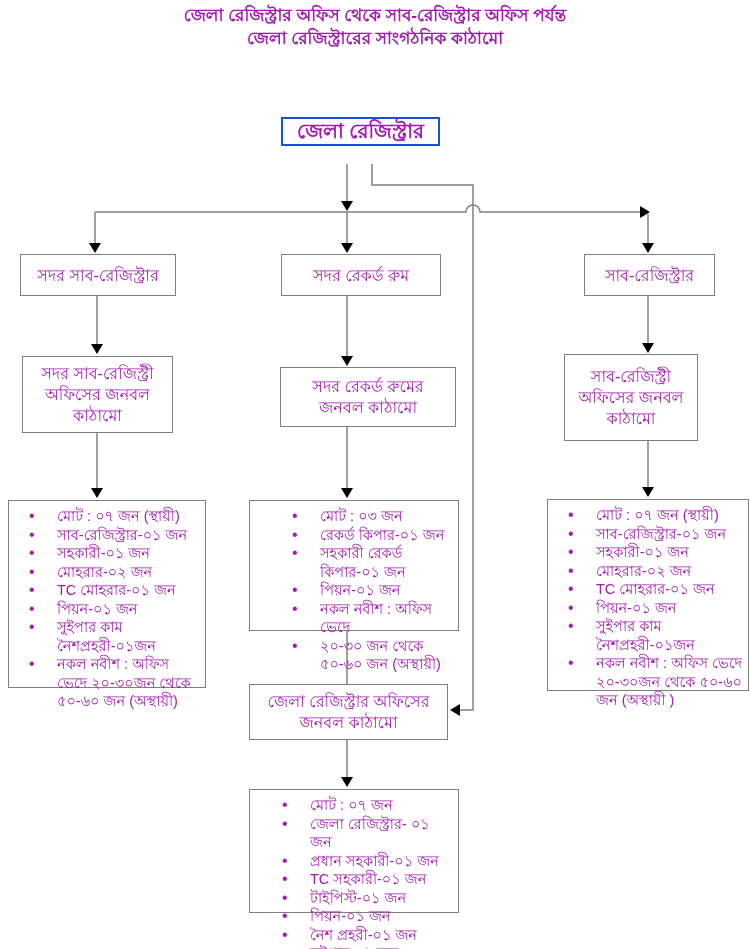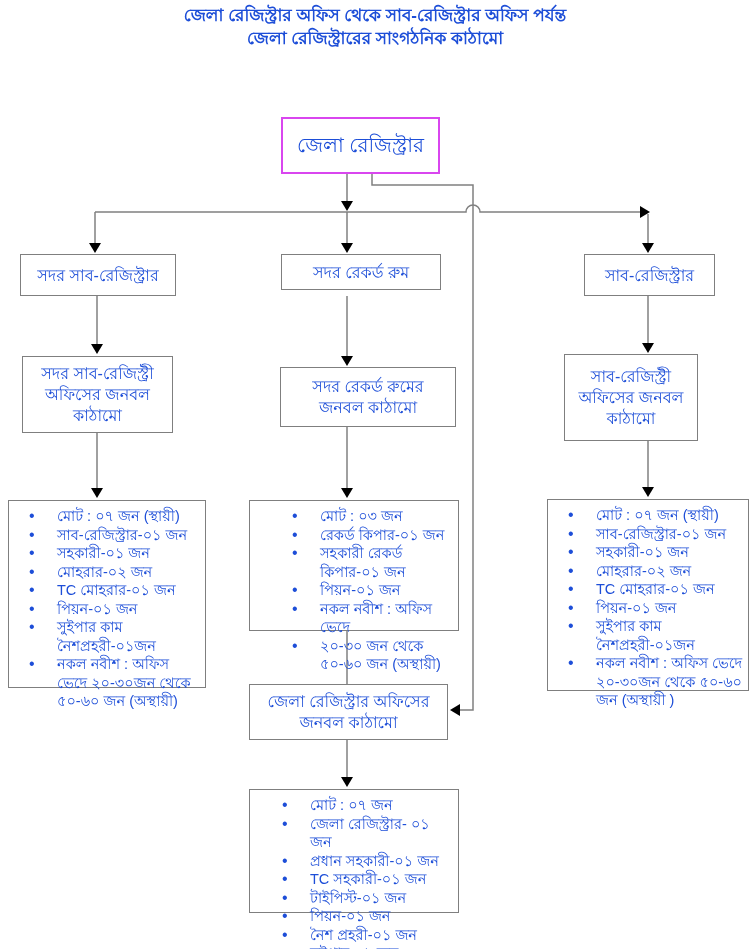--- a/index.html
+++ b/index.html
@@ -1,40 +1,40 @@
 <!DOCTYPE html>
 <html><head>
 <meta charset="utf-8">
 <style>
   html,body{margin:0;padding:0;background:#ffffff;}
   .page{
     position:relative;
     width:750px;height:949px;
     background:#ffffff;
     font-family:"Liberation Sans","DejaVu Sans",sans-serif;
-    color:#1d4ed8;
+    color:#a21caf;
     overflow:hidden;
   }
   .title{
     position:absolute;left:0;top:4px;width:750px;
     text-align:center;font-weight:bold;font-size:17px;line-height:23px;
   }
   svg.connectors{position:absolute;left:0;top:0;z-index:1;}
   .node{
     position:absolute;z-index:2;
     background:#ffffff;
     border:1.5px solid #7f7f7f;
     display:flex;align-items:center;justify-content:center;
     text-align:center;white-space:pre-line;
     font-size:16px;line-height:21px;
     box-sizing:border-box;
   }
-  #top-box{left:281px;top:117px;width:159px;height:57px;font-size:20px;font-weight:normal;border:2px solid #d946ef;}
+  #top-box{left:281px;top:117px;width:159px;height:29px;font-size:20px;font-weight:bold;border:2px solid #1d4ed8;}
   #l2-left{left:20px;top:254px;width:156px;height:42px;}
-  #l2-mid{left:281px;top:254px;width:160px;height:36px;}
+  #l2-mid{left:281px;top:254px;width:160px;height:42px;}
   #l2-right{left:584px;top:254px;width:131px;height:42px;}
   #l3-left{left:22px;top:356px;width:151px;height:77px;}
   #l3-mid{left:280px;top:367px;width:176px;height:60px;text-align:center;}
   #l3-right{left:564px;top:354px;width:134px;height:87px;}
   #bottom-box{left:249px;top:684px;width:199px;height:56px;}
   .listbox{
     position:absolute;z-index:2;
     background:#ffffff;
     border:1.5px solid #7f7f7f;
     box-sizing:border-box;

